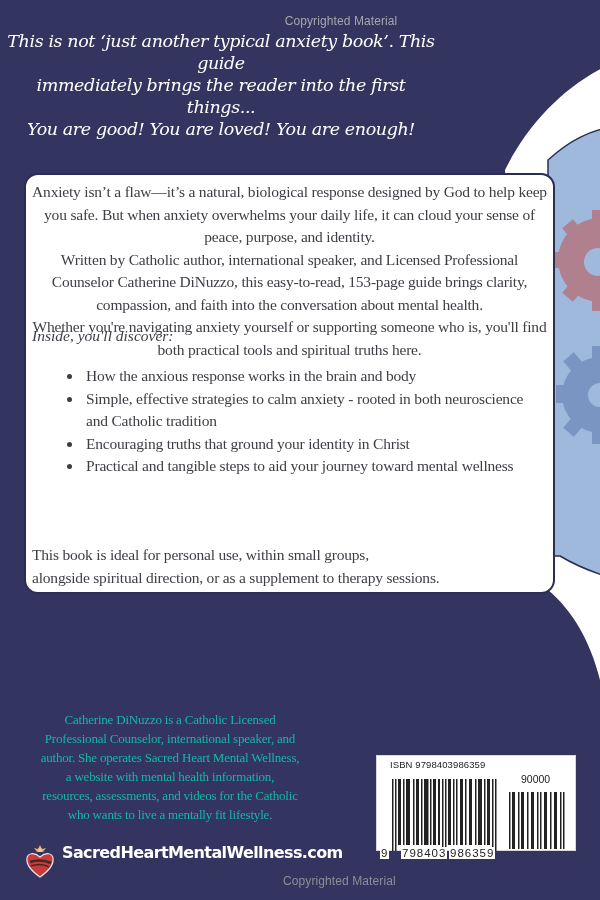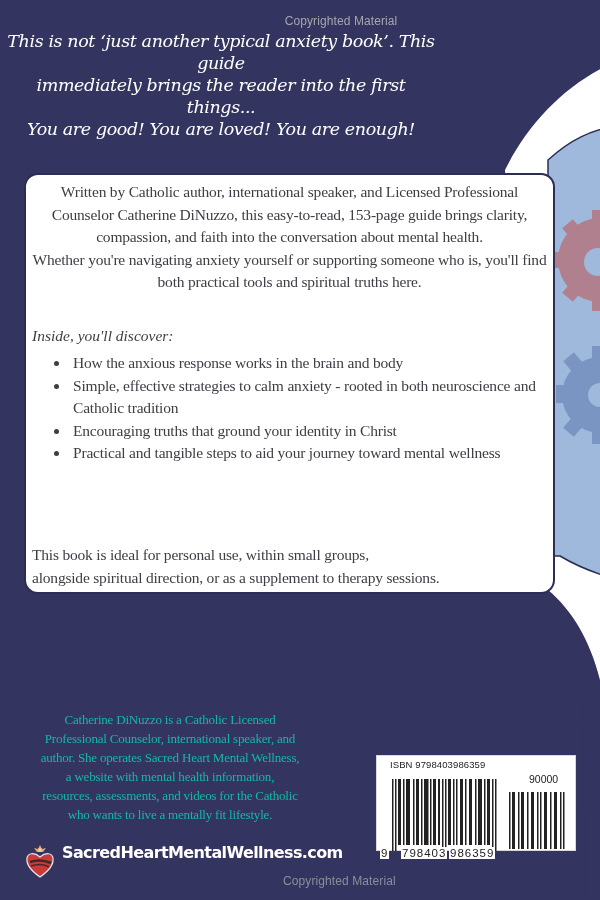--- a/index.html
+++ b/index.html
@@ -6,34 +6,34 @@
   body { width:600px; height:900px; position:relative; overflow:hidden; background:#33345f; font-family:"Liberation Serif", serif; }
   .bg-art { position:absolute; left:0; top:0; width:600px; height:900px; }
   .watermark { position:absolute; font-family:"Liberation Sans", sans-serif; color:#a6a6ae; font-size:12px; letter-spacing:0.1px;padding-left:41px; }
   .wm-top { top:14px; left:0; width:600px; text-align:center; }
   .wm-bottom { top:874px; left:242px; color:#8d8e98; font-size:12px; }
   .tagline { position:absolute; top:30px; left:6px; width:430px; color:#fff; font-family:"DejaVu Serif", serif; font-style:italic; font-size:17.5px; line-height:22px; text-align:center; letter-spacing:-0.4px; }
   .card { position:absolute; left:24px; top:173px; width:531px; height:421px; background:#fff; border:2.5px solid #2c2d55; border-radius:14px; box-sizing:border-box; color:#3d3d45; font-size:15.5px; line-height:22.5px; }
   .intro { position:absolute; top:6px; left:6px; right:6px; text-align:center; letter-spacing:-0.2px; }
   .intro p { margin:0; }
   .inside-label { position:absolute; top:150px; left:6px;font-style:italic; }
-  .bullets { position:absolute; top:173px; left:22px; right:10px; margin:4px; padding:0; list-style:none; }
+  .bullets { position:absolute; top:173px; left:22px; right:10px; margin:17px; padding:0; list-style:none; }
   .bullets li { position:relative; padding-left:21px; letter-spacing:-0.2px; }
   .bullets li::before { content:""; position:absolute; left:2px; top:9px; width:5px; height:5px; border-radius:50%; background:#3d3d45; }
   .closing { position:absolute; top:369px; left:6px; right:6px; letter-spacing:-0.2px; }
   .closing p { margin:0; }
   .bio { position:absolute; top:710px; left:40px; width:260px; color:#14b8a6; font-size:13px; line-height:19px; text-align:center; letter-spacing:-0.2px; }
   .site-row { position:absolute; top:843px; left:24px; height:36px; display:flex; }
   .heart-logo { width:32px; height:36px; }
   .site-url { color:#fff; font-family:"DejaVu Sans", sans-serif; font-weight:bold; font-size:16px; margin-left:6px; letter-spacing:-0.6px; }
   .barcode-box { position:absolute; left:376px; top:755px; width:200px; height:96px; background:#fff; border:1px solid #d8d8dc; box-sizing:border-box; }
   .isbn-label { position:absolute; left:13px; top:3px; font-family:"Liberation Sans", sans-serif; font-size:9.5px; color:#222; letter-spacing:0.1px; }
   .bars-main { position:absolute; left:15px; top:23px; width:105px; height:72px; }
   .bars-addon { position:absolute; left:132px; top:36px; width:56px; height:57px; }
-  .addon-label { position:absolute; left:144px; top:17px; font-family:"Liberation Sans", sans-serif; font-size:10.5px; color:#222;margin-left:8px; }
+  .addon-label { position:absolute; left:144px; top:17px; font-family:"Liberation Sans", sans-serif; font-size:10.5px; color:#222; }
   .digits { position:absolute; top:91px; font-family:"Liberation Sans", sans-serif; font-size:11.5px; color:#222; letter-spacing:1px; background:#fff; padding:0 1px; }
   .d1 { left:3px; } .d2 { left:24px; } .d3 { left:72px; }
 </style>
 </head>
 <body>
 
 <svg class="bg-art" viewBox="0 0 600 900" xmlns="http://www.w3.org/2000/svg">
 
   <path d="M505 170 C530 120, 570 80, 620 60 L620 680 L600 680 C590 640, 572 610, 548 590 L548 560 L520 520 Z" fill="#ffffff"></path>
 
@@ -65,20 +65,21 @@
 <div class="watermark wm-top">Copyrighted Material</div>
 
 <div class="tagline">
   <div>This is not ‘just another typical anxiety book’. This guide</div>
   <div>immediately brings the reader into the first things...</div>
   <div>You are good! You are loved! You are enough!</div>
 </div>
 
 <div class="card">
   <div class="intro">
+    <p>Anxiety isn’t a flaw—it’s a natural, biological response designed by God to help keep you safe. But when anxiety overwhelms your daily life, it can cloud your sense of peace, purpose, and identity.</p>
     <p>Written by Catholic author, international speaker, and Licensed Professional Counselor Catherine DiNuzzo, this easy-to-read, 153-page guide brings clarity, compassion, and faith into the conversation about mental health.</p>
     <p>Whether you're navigating anxiety yourself or supporting someone who is, you'll find both practical tools and spiritual truths here.</p>
   </div>
   <div class="inside-label">Inside, you'll discover:</div>
   <ul class="bullets">
     <li>How the anxious response works in the brain and body</li>
     <li>Simple, effective strategies to calm anxiety - rooted in both neuroscience and Catholic tradition</li>
     <li>Encouraging truths that ground your identity in Christ</li>
     <li>Practical and tangible steps to aid your journey toward mental wellness</li>
   </ul>

